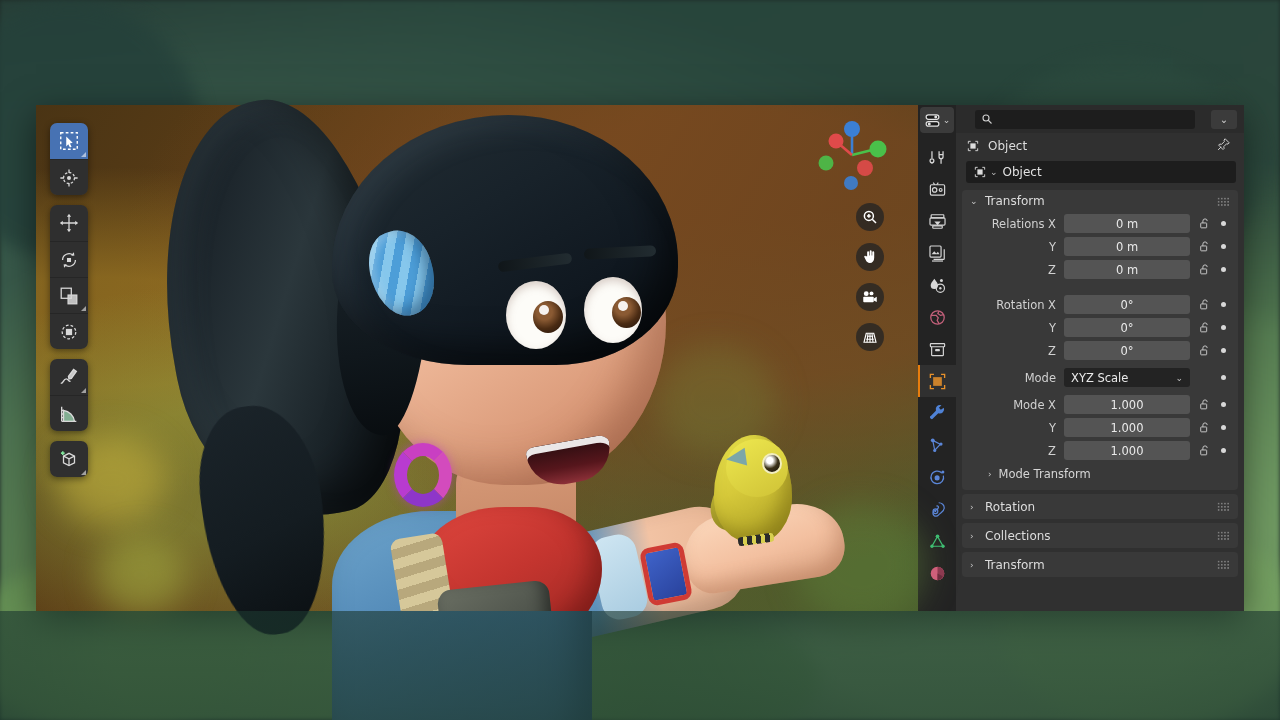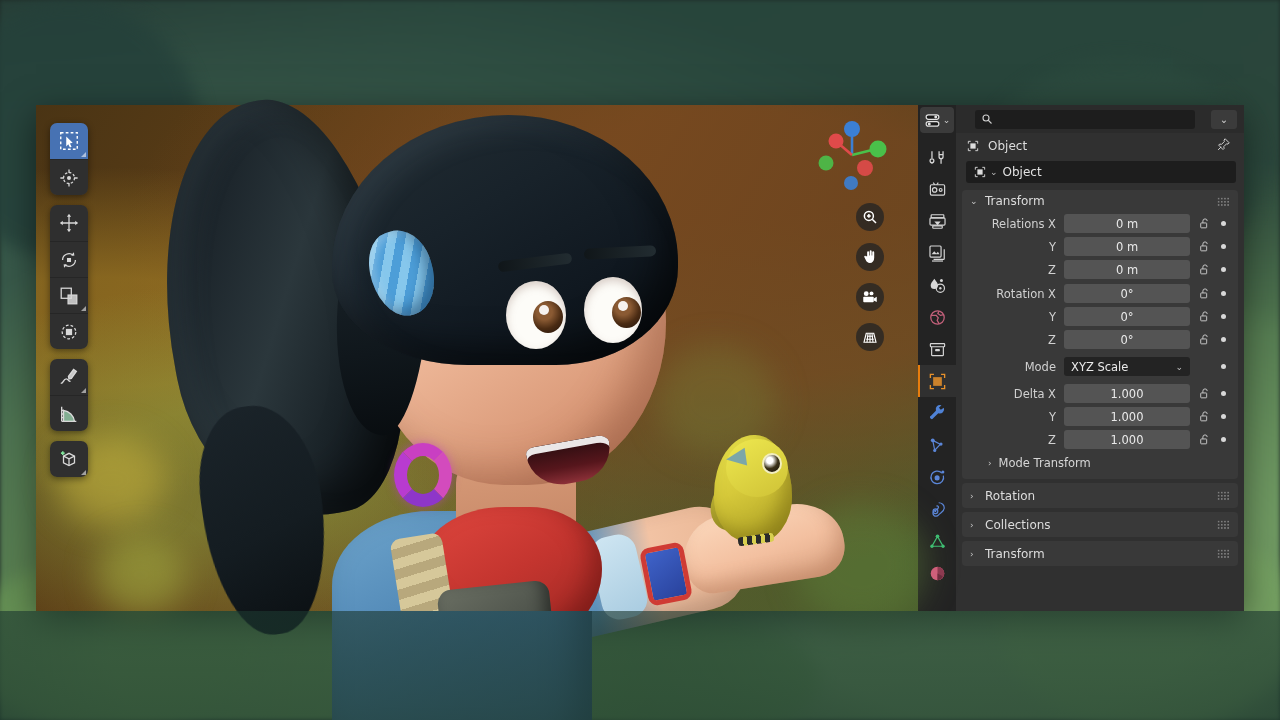--- a/index.html
+++ b/index.html
@@ -765,21 +765,21 @@
                 <svg viewBox="0 0 24 24" fill="none" stroke="#c6c6c6" stroke-width="1.8">
                     <rect x="5" y="11" width="11" height="9" rx="1"></rect>
                     <path d="M9 11V7.5a4 4 0 0 1 8 0"></path>
                   </svg>
               </span>
               <span class="dot">
                   <i></i>
                 </span>
             </div>
 
-            <div class="prop-row" style="margin-top:3px">
+            <div class="prop-row" style="margin-top:14px">
               <span class="prop-label">Rotation X</span>
               <span class="prop-field">0°</span>
               <span class="lock">
                 <svg viewBox="0 0 24 24" fill="none" stroke="#c6c6c6" stroke-width="1.8">
                     <rect x="5" y="11" width="11" height="9" rx="1"></rect>
                     <path d="M9 11V7.5a4 4 0 0 1 8 0"></path>
                   </svg>
               </span>
               <span class="dot">
                   <i></i>
@@ -818,21 +818,21 @@
                 <span>XYZ Scale</span>
                 <span class="chev">⌄</span>
               </span>
               <span class="lock hidden-lock"></span>
               <span class="dot">
                   <i></i>
                 </span>
             </div>
 
             <div class="prop-row" style="margin-top:6px">
-              <span class="prop-label">Delta X</span>
+              <span class="prop-label">Mode X</span>
               <span class="prop-field">1.000</span>
               <span class="lock">
                 <svg viewBox="0 0 24 24" fill="none" stroke="#c6c6c6" stroke-width="1.8">
                     <rect x="5" y="11" width="11" height="9" rx="1"></rect>
                     <path d="M9 11V7.5a4 4 0 0 1 8 0"></path>
                   </svg>
               </span>
               <span class="dot">
                   <i></i>
                 </span>

